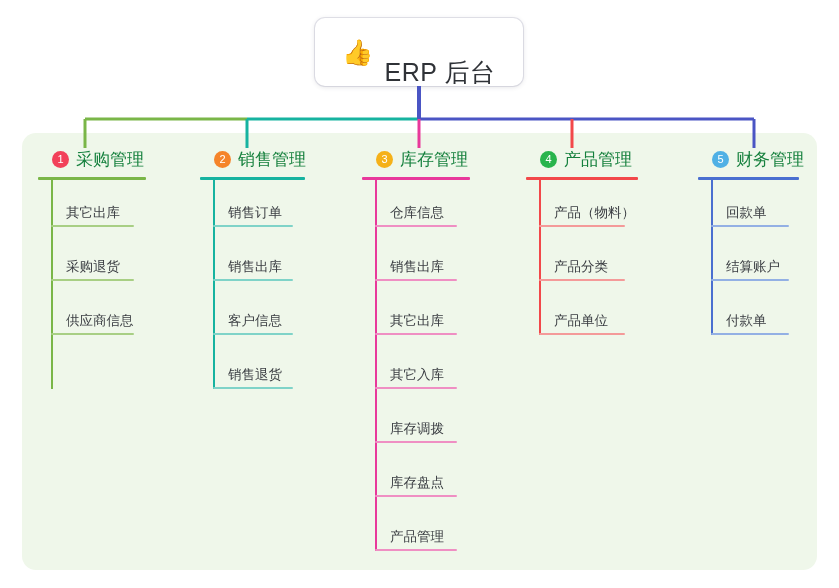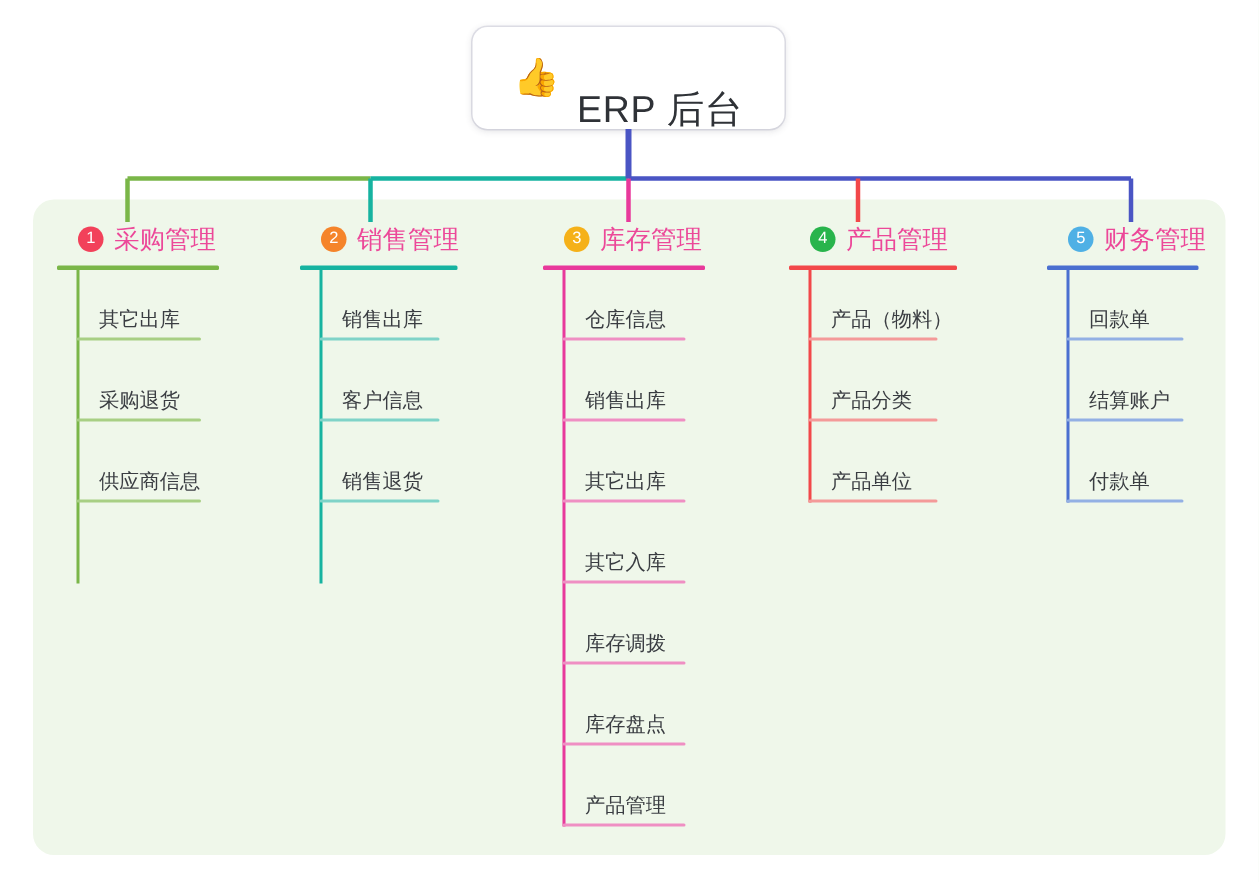--- a/index.html
+++ b/index.html
@@ -85,21 +85,21 @@
     border-radius: 50%;
     color: #ffffff;
     font-size: 11px;
     line-height: 17px;
     text-align: center;
     font-weight: normal;
     flex: 0 0 auto;
   }
   .head-label {
     font-size: 17px;
-    color: #ec4899;
+    color: #15803d;
   }
   .head-rule {
     height: 3px;
     margin-top: 6px;
     border-radius: 1px;
   }
   .items {
     position: relative;
     padding-top: 0;
   }
@@ -177,20 +177,24 @@
     </div>
     <div class="column" style="left: 200px; width: 112px;">
       <div class="col-head">
         <span class="badge" style="background: rgb(245, 132, 42);">2</span>
         <span class="head-label">销售管理</span>
       </div>
       <div class="head-rule" style="background: rgb(22, 179, 160); width: 105px;"></div>
       <div class="items">
         <div class="rail" style="background: rgb(22, 179, 160); height: 209px;"></div>
         <div class="item">
+          <span class="item-label">销售订单</span>
+          <div class="item-rule" style="background: rgb(127, 211, 200); width: 80px;"></div>
+        </div>
+        <div class="item">
           <span class="item-label">销售出库</span>
           <div class="item-rule" style="background: rgb(127, 211, 200); width: 80px;"></div>
         </div>
         <div class="item">
           <span class="item-label">客户信息</span>
           <div class="item-rule" style="background: rgb(127, 211, 200); width: 80px;"></div>
         </div>
         <div class="item">
           <span class="item-label">销售退货</span>
           <div class="item-rule" style="background: rgb(127, 211, 200); width: 80px;"></div>

